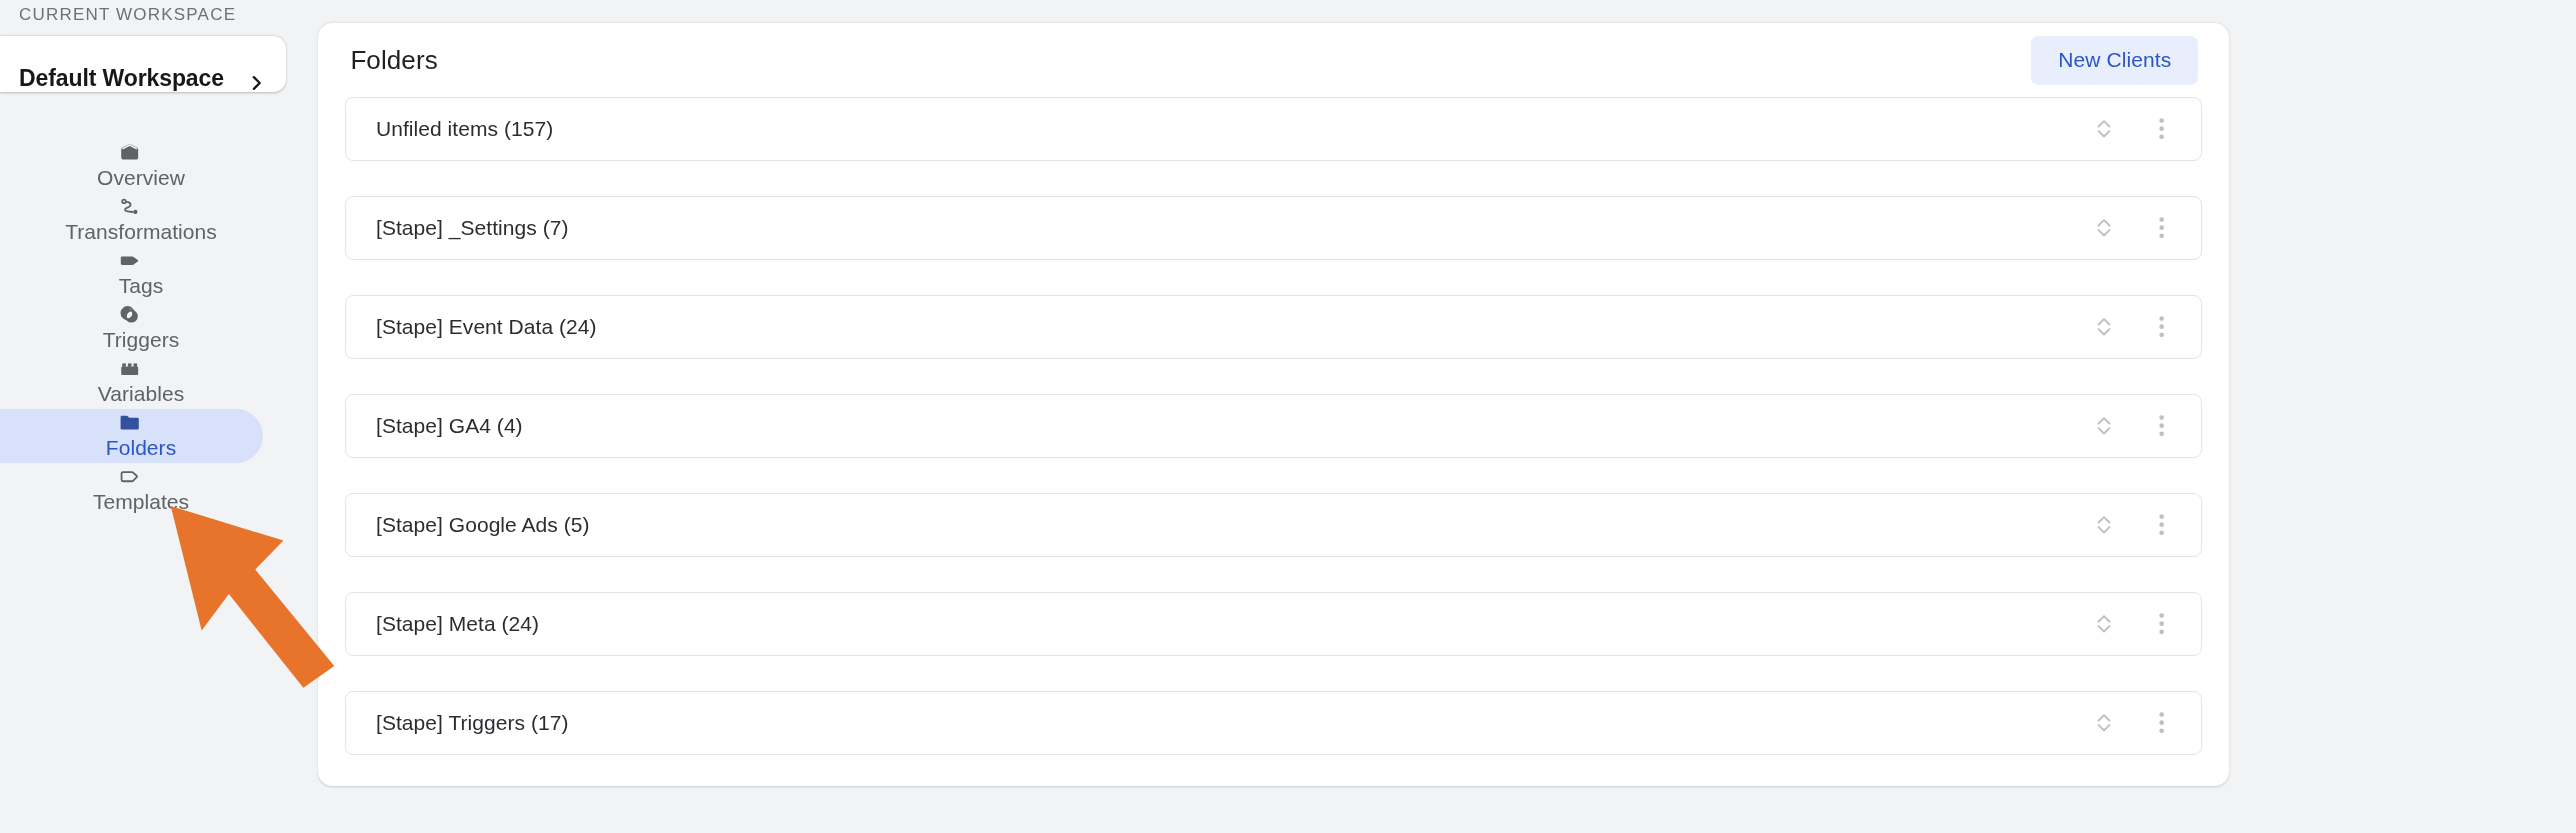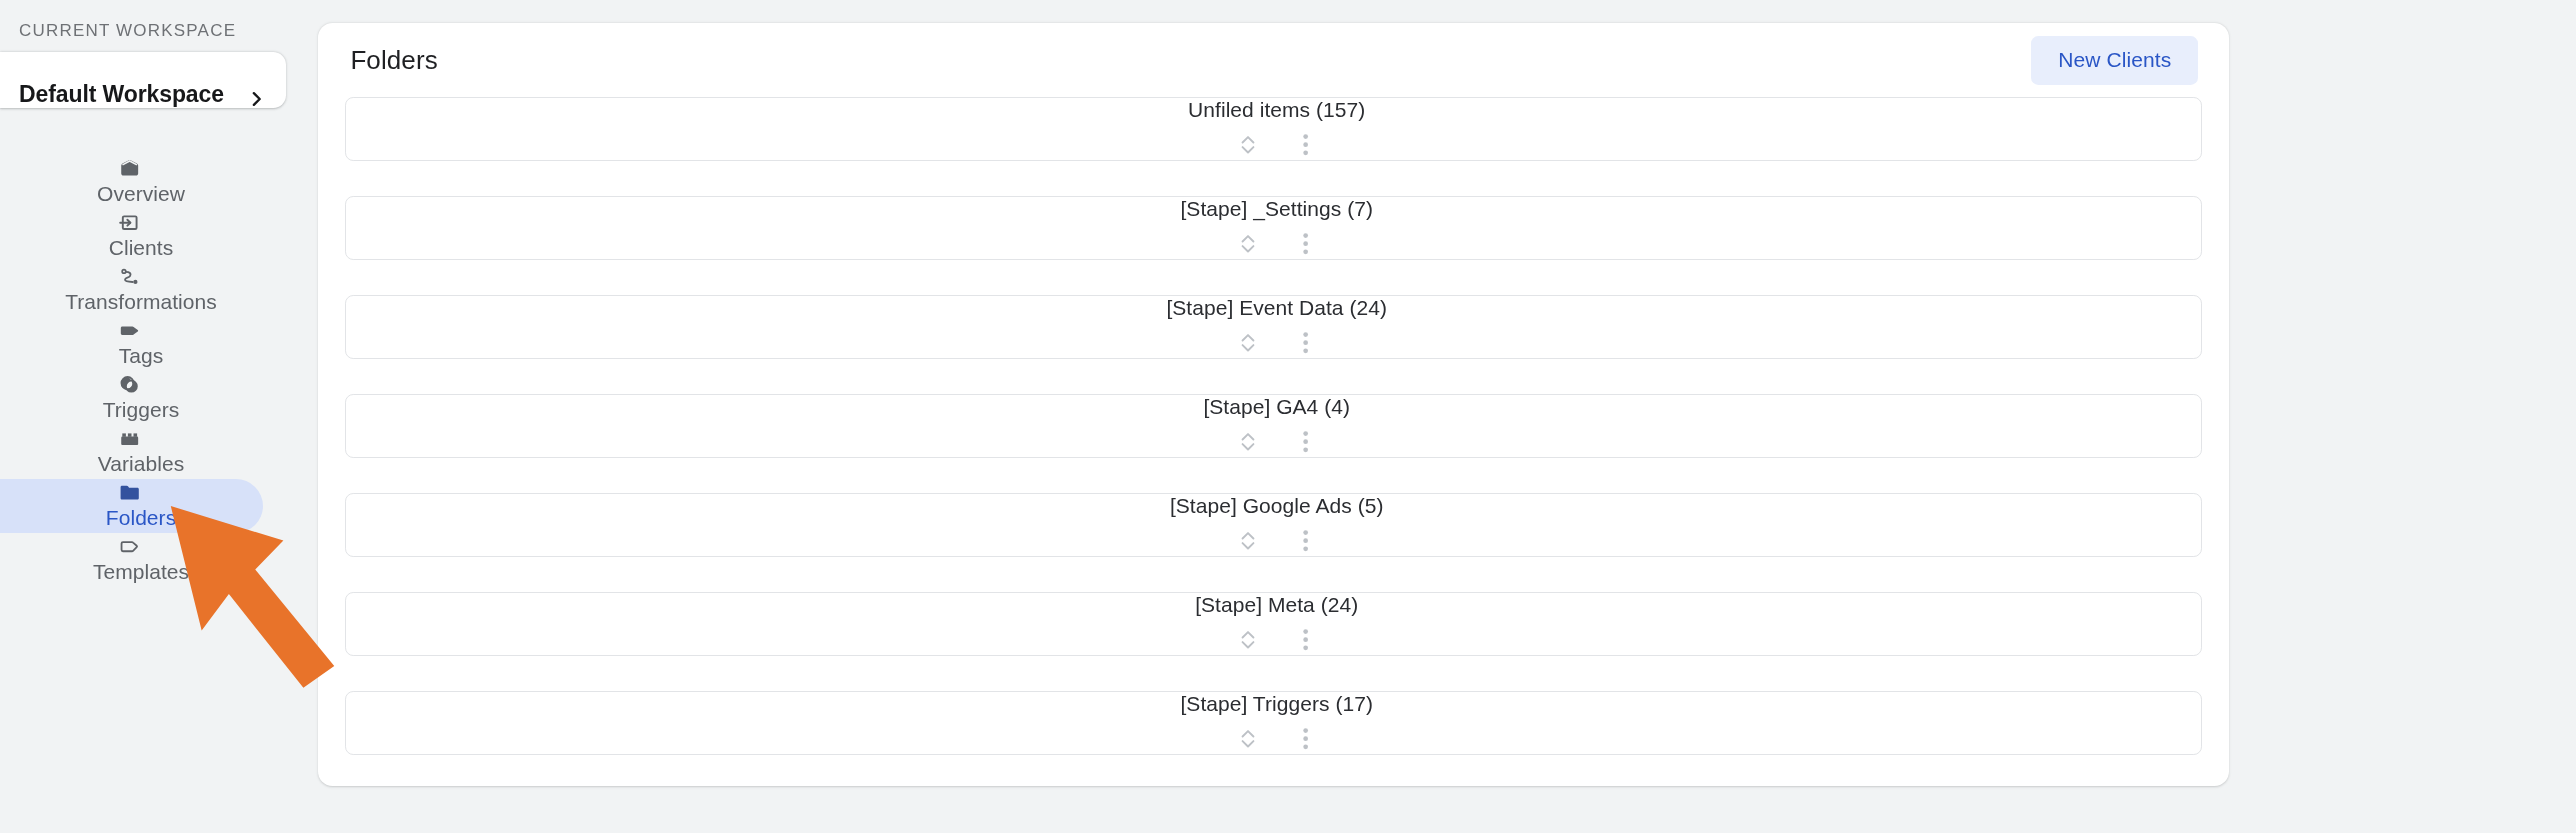--- a/index.html
+++ b/index.html
@@ -23,21 +23,21 @@
     display: flex;
   }
 
   
   .sidebar {
     position: relative;
     width: 286px;
     flex: 0 0 286px;
     height: 621px;
     background: #F1F3F4;
-    padding-top: 20px;
+    padding-top: 4px;
   }
 
   .ws-label {
     font-size: 17px;
     letter-spacing: 1.2px;
     color: #6E7175;
     font-weight: 400;
     padding-left: 19px;
     line-height: 22px;
     margin-bottom: 10px;
@@ -168,21 +168,20 @@
     display: flex;
     align-items: center;
     justify-content: space-between;
     height: 64px;
     border: 0.9px solid #E2E4E7;
     border-radius: 8.2px;
     background: #fff;
     padding: 0 23.6px 0 30px;
     margin-bottom: 35px;
     cursor: pointer;
-    flex-direction: column;
   }
   .folder-row:last-child { margin-bottom: 0; }
 
   .folder-name {
     font-size: 21px;
     color: #2B2D31;
     letter-spacing: 0.05px;
   }
 
   .row-actions {
@@ -235,30 +234,20 @@
       <div class="nav-item">
         <span class="nav-icon">
           <svg width="25.4" height="25.4" viewBox="0 0 24 24" fill="none">
             <path d="M4 9.2C4 8.4 4.5 7.6 5.2 7.2L11.2 3.9C11.7 3.6 12.3 3.6 12.8 3.9L18.8 7.2C19.5 7.6 20 8.4 20 9.2V16.5C20 17.6 19.1 18.5 18 18.5H6C4.9 18.5 4 17.6 4 16.5V9.2Z" fill="#5F6368"></path>
             <path d="M5.2 8.4L12 4.7L18.8 8.4" stroke="#F1F3F4" stroke-width="1.5" fill="none"></path>
           </svg>
         </span>
         <span class="nav-label">Overview</span>
       </div>
 
-      <div class="nav-item">
-        <span class="nav-icon">
-          <svg width="25.4" height="25.4" viewBox="0 0 24 24" fill="none">
-            <rect x="5.5" y="6" width="13" height="12" rx="1.2" stroke="#5F6368" stroke-width="1.8"></rect>
-            <path d="M3 12H12.5" stroke="#5F6368" stroke-width="1.8" stroke-linecap="round"></path>
-            <path d="M9.8 9.2L12.7 12L9.8 14.8" stroke="#5F6368" stroke-width="1.8" stroke-linecap="round" stroke-linejoin="round"></path>
-          </svg>
-        </span>
-        <span class="nav-label">Clients</span>
-      </div>
 
       <div class="nav-item">
         <span class="nav-icon">
           <svg width="25.4" height="25.4" viewBox="0 0 24 24" fill="none">
             <circle cx="6.6" cy="7" r="1.7" stroke="#5F6368" stroke-width="1.6"></circle>
             <circle cx="17.4" cy="17" r="2" fill="#5F6368"></circle>
             <path d="M8.4 7.4C12 7.4 13.6 9 12.4 11.2C11.2 13.4 7.6 12.6 7.6 15C7.6 16.4 9.6 17 14.8 17" stroke="#5F6368" stroke-width="1.8" stroke-linecap="round" fill="none"></path>
           </svg>
         </span>
         <span class="nav-label">Transformations</span>

